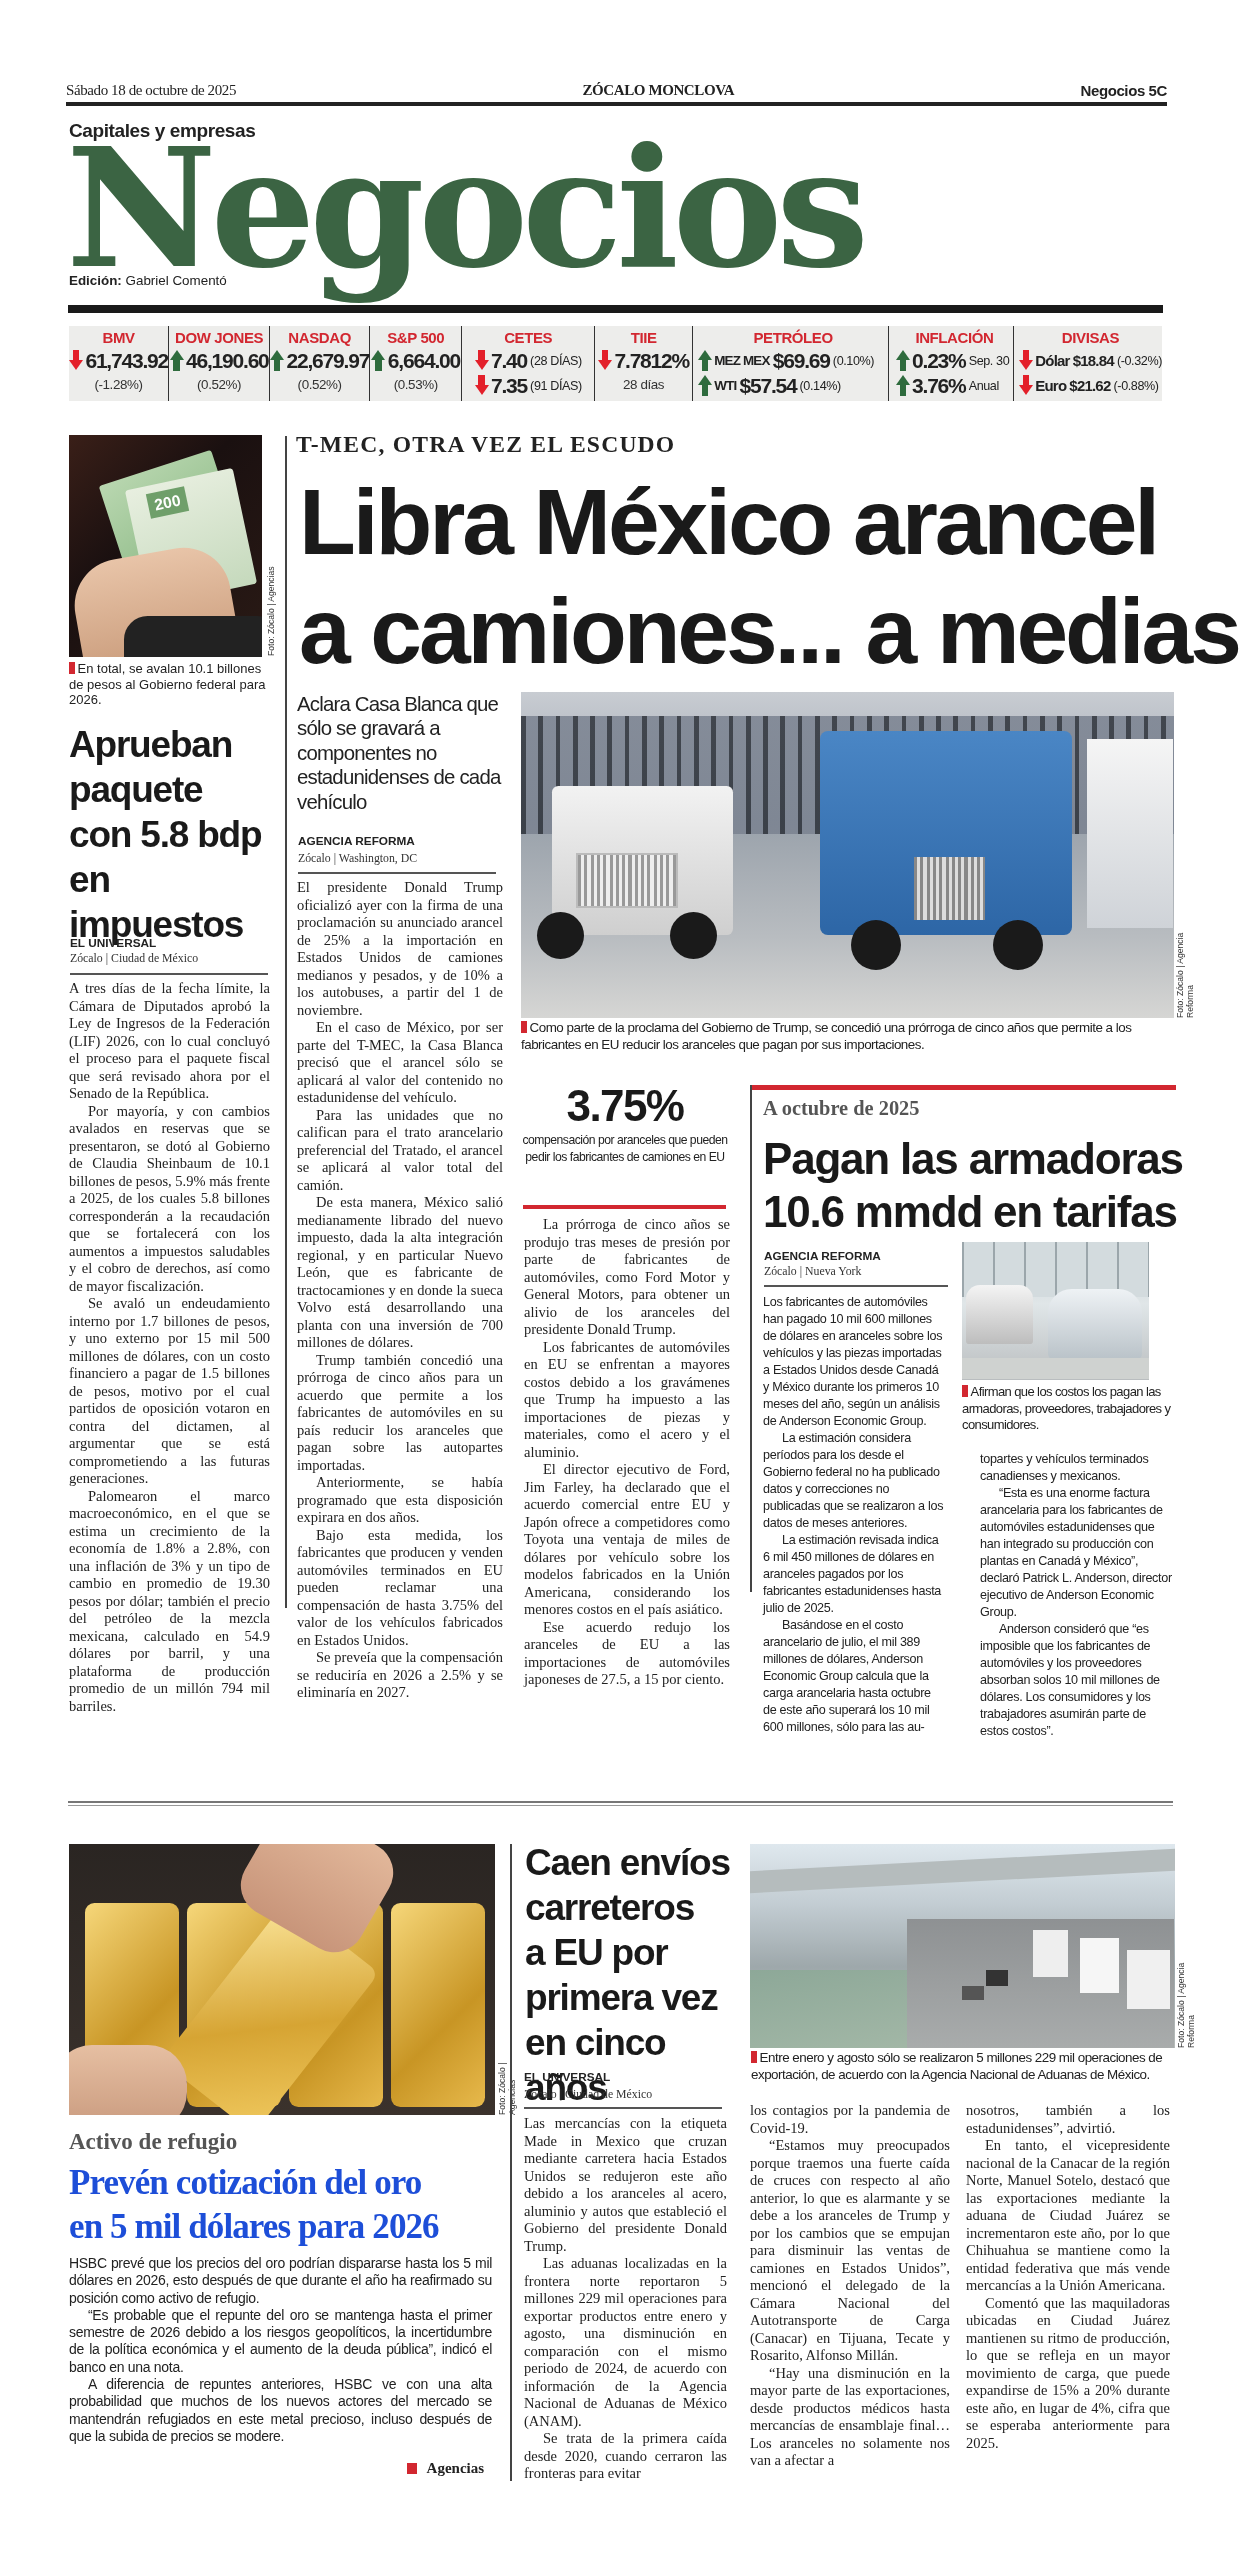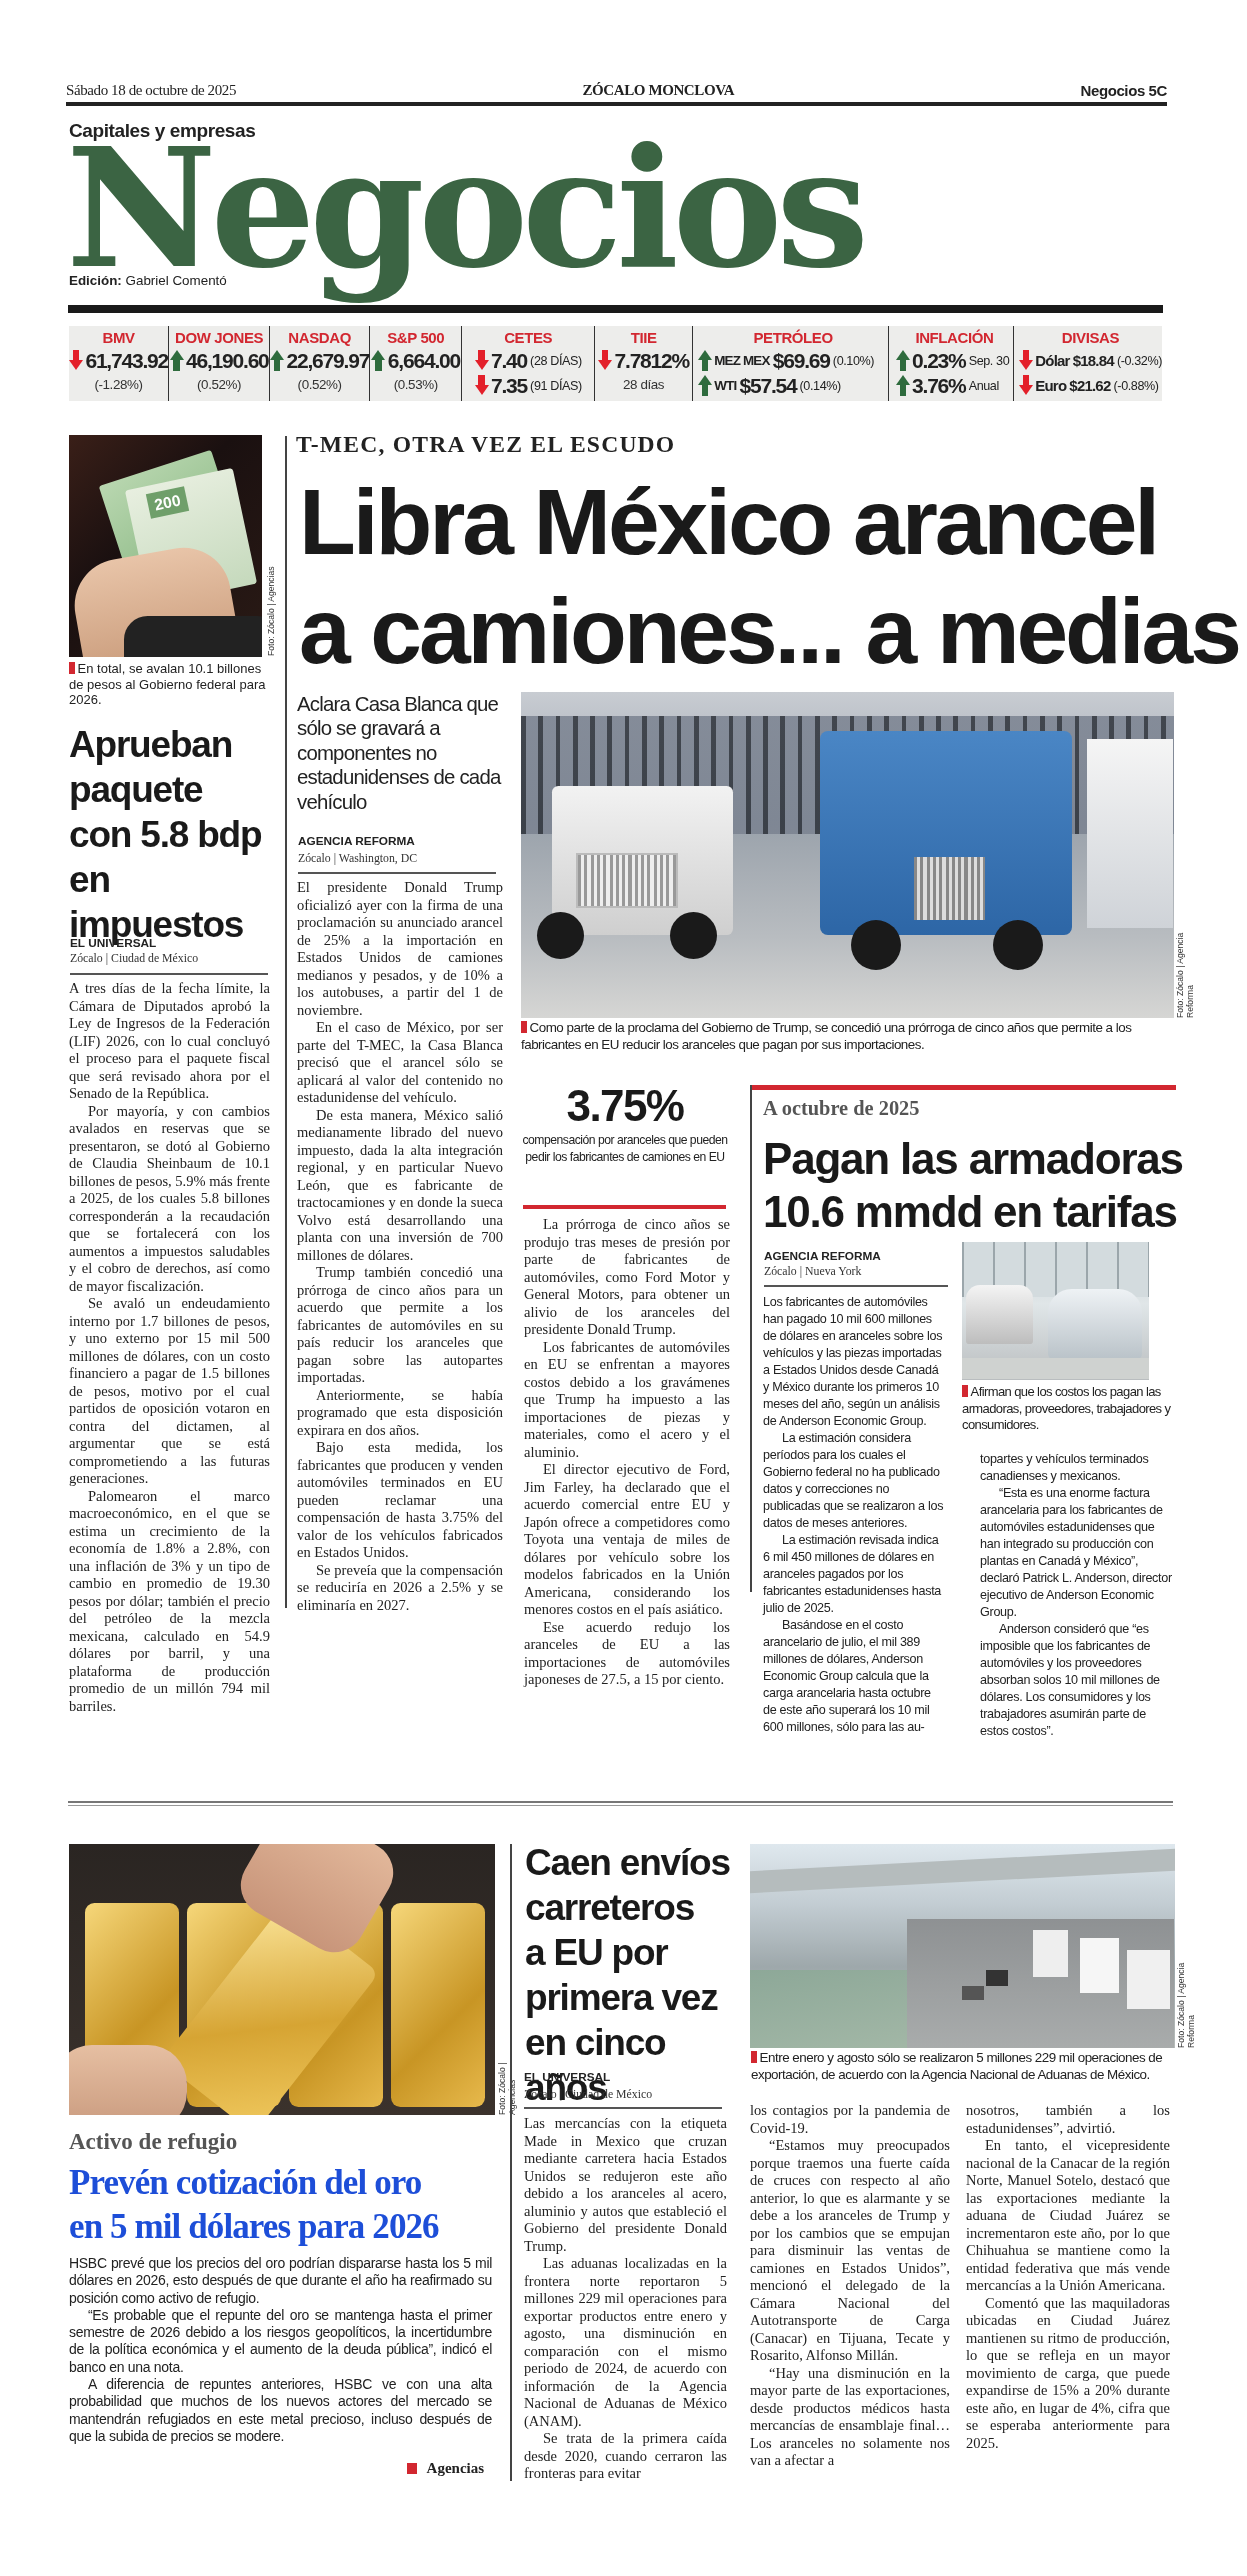--- a/index.html
+++ b/index.html
@@ -203,20 +203,21 @@
   <div>Libra México arancel</div>
   <div>a camiones... a medias</div>
 </div>
 <div class="abs sans" style="left:297px;top:692px;width:212px;font-size:20.4px;line-height:24.4px;color:#222;letter-spacing:-0.8px">Aclara Casa Blanca que sólo se gravará a componentes no estadunidenses de cada vehículo</div>
 <div class="abs byline" style="left:298px;top:834px">AGENCIA REFORMA</div>
 <div class="abs place" style="left:298px;top:851px">Zócalo | Washington, DC</div>
 <div class="abs byrule" style="left:298px;top:872px;width:198px"></div>
 <div class="abs body" style="left:297px;top:879px;width:206px">
   <p class="first">El presidente Donald Trump oficializó ayer con la firma de una proclamación su anunciado arancel de 25% a la importación en Estados Unidos de camiones medianos y pesados, y de 10% a los autobuses, a partir del 1 de noviembre.</p>
   <p>En el caso de México, por ser parte del T-MEC, la Casa Blanca precisó que el arancel sólo se aplicará al valor del contenido no estadunidense del vehículo.</p>
+  <p>Para las unidades que no califican para el trato arancelario preferencial del Tratado, el arancel se aplicará al valor total del camión.</p>
   <p>De esta manera, México salió medianamente librado del nuevo impuesto, dada la alta integración regional, y en particular Nuevo León, que es fabricante de tractocamiones y en donde la sueca Volvo está desarrollando una planta con una inversión de 700 millones de dólares.</p>
   <p>Trump también concedió una prórroga de cinco años para un acuerdo que permite a los fabricantes de automóviles en su país reducir los aranceles que pagan sobre las autopartes importadas.</p>
   <p>Anteriormente, se había programado que esta disposición expirara en dos años.</p>
   <p>Bajo esta medida, los fabricantes que producen y venden automóviles terminados en EU pueden reclamar una compensación de hasta 3.75% del valor de los vehículos fabricados en Estados Unidos.</p>
   <p>Se preveía que la compensación se reduciría en 2026 a 2.5% y se eliminaría en 2027.</p>
 </div>
 
 <div class="abs photo" style="left:521px;top:692px;width:653px;height:326px;background:linear-gradient(180deg,#c8ccd2 0%,#9aa2ab 40%,#b8bcc0 75%,#d6d6d4 100%)">
   <div style="position:absolute;left:0;top:23.6px;width:653px;height:118px;background:repeating-linear-gradient(90deg,#2b3038 0 4.7px,#7a8290 4.7px 17.3px);opacity:.85"></div>
   <div style="position:absolute;left:31px;top:94px;width:181px;height:149px;background:linear-gradient(180deg,#f2f2f2,#cfcfcf);border-radius:6.3px"></div>
@@ -247,21 +248,21 @@
 <div class="abs serif" style="left:763px;top:1097px;font-size:20.4px;font-weight:bold;color:#555">A octubre de 2025</div>
 <div class="abs hl" style="left:763px;top:1132px;font-size:44px;line-height:53px;letter-spacing:-1.2px;white-space:nowrap">
   <div>Pagan las armadoras</div>
   <div>10.6 mmdd en tarifas</div>
 </div>
 <div class="abs byline" style="left:764px;top:1249px">AGENCIA REFORMA</div>
 <div class="abs place" style="left:764px;top:1264px">Zócalo | Nueva York</div>
 <div class="abs byrule" style="left:764px;top:1285px;width:184px"></div>
 <div class="abs bodysans" style="left:763px;top:1294px;width:184px;font-size:12.6px;line-height:17px;letter-spacing:-0.3px">
   <p class="first">Los fabricantes de automóviles han pagado 10 mil 600 millones de dólares en aranceles sobre los vehículos y las piezas importadas a Estados Unidos desde Canadá y México durante los primeros 10 meses del año, según un análisis de Anderson Economic Group.</p>
-  <p>La estimación considera períodos para los cuales el Gobierno federal no ha publicado datos y correcciones no publicadas que se realizaron a los datos de meses anteriores.</p>
+  <p>La estimación considera períodos para los desde el Gobierno federal no ha publicado datos y correcciones no publicadas que se realizaron a los datos de meses anteriores.</p>
   <p>La estimación revisada indica 6 mil 450 millones de dólares en aranceles pagados por los fabricantes estadunidenses hasta julio de 2025.</p>
   <p>Basándose en el costo arancelario de julio, el mil 389 millones de dólares, Anderson Economic Group calcula que la carga arancelaria hasta octubre de este año superará los 10 mil 600 millones, sólo para las au-</p>
 </div>
 <div class="abs photo" style="left:962px;top:1242px;width:187px;height:138px;background:linear-gradient(180deg,#c6cfd3 0%,#e0e6e8 45%,#b9bdbf 100%)">
   <div style="position:absolute;left:0;top:0;width:187px;height:55px;background:repeating-linear-gradient(90deg,#9ba6ab 0 2.4px,#d3dbde 2.4px 31px)"></div>
   <div style="position:absolute;left:3.9px;top:43px;width:67px;height:59px;background:linear-gradient(180deg,#f4f4f4,#bdbdbd);border-radius:14px 14px 3.1px 3.1px"></div>
   <div style="position:absolute;left:86px;top:47px;width:94px;height:71px;background:linear-gradient(180deg,#eef2f5,#b9c2c8);border-radius:23.6px 23.6px 6.3px 6.3px"></div>
   <div style="position:absolute;left:0;top:116px;width:187px;height:21px;background:#cfd2d0"></div>
 </div>
 <div class="abs caption" style="left:962px;top:1384px;width:209px;font-size:13px;line-height:16.5px;letter-spacing:-0.6px"><span class="sq"></span><span>Afirman que los costos los pagan las armadoras, proveedores, trabajadores y consumidores.</span></div>

